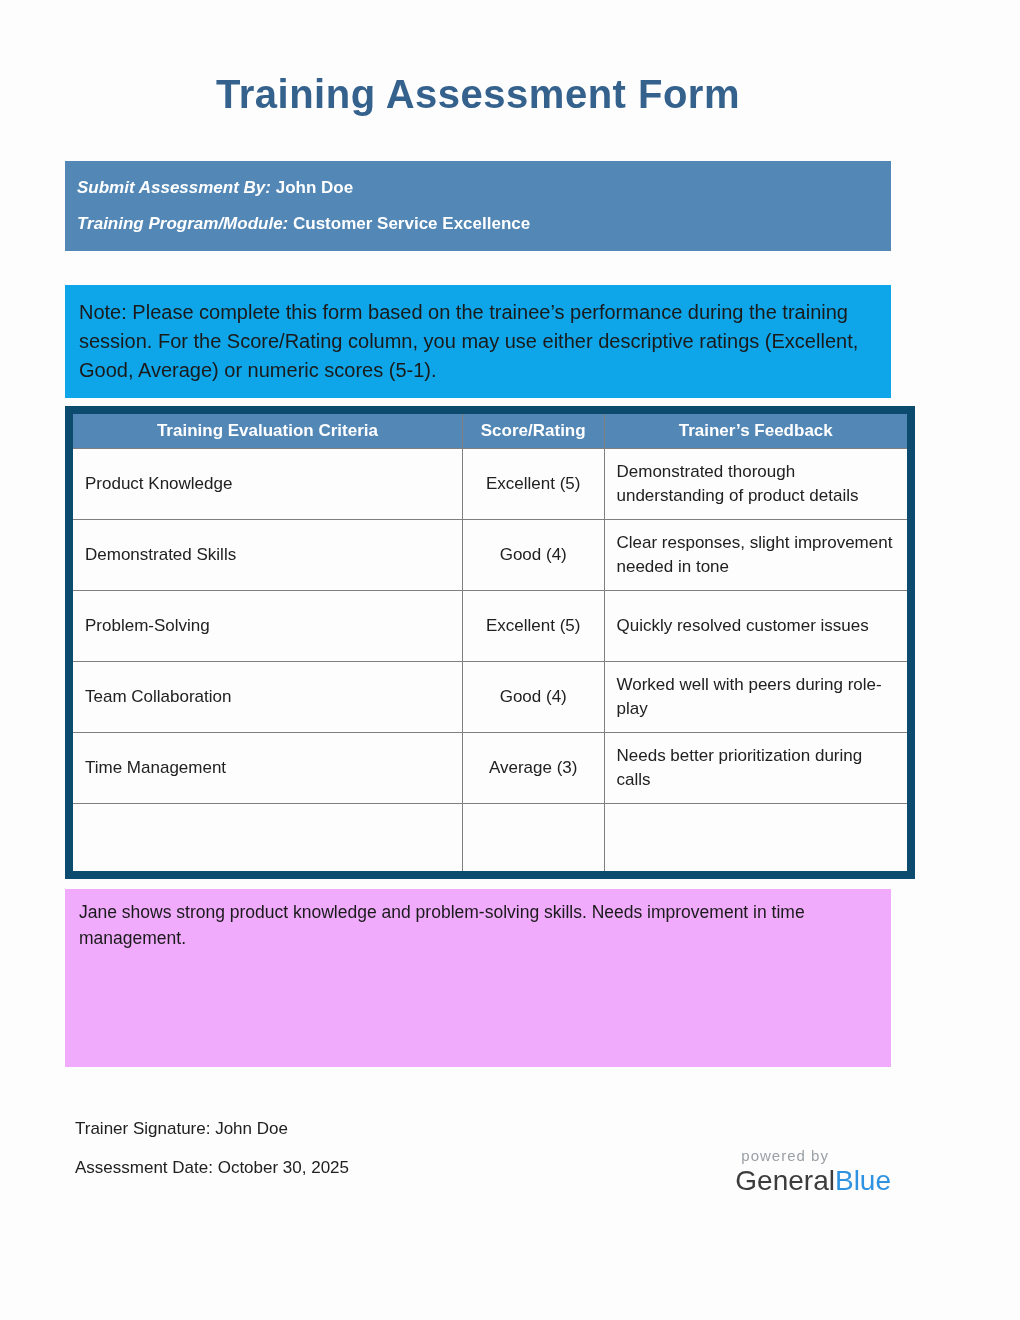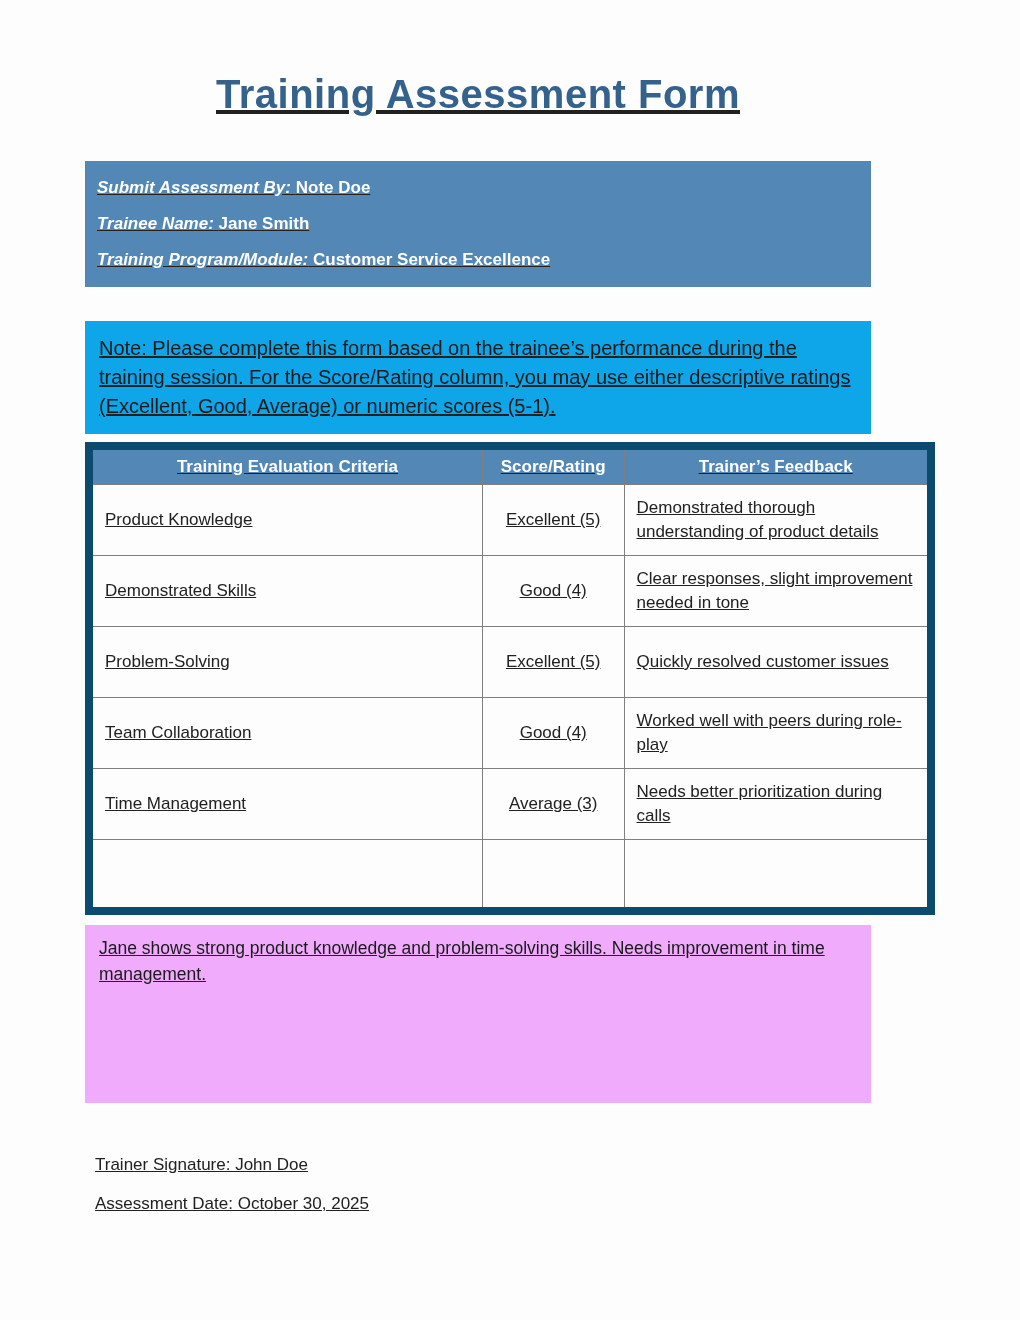--- a/index.html
+++ b/index.html
@@ -5,24 +5,23 @@
   * { margin: 0; padding: 0; box-sizing: border-box; }
   html, body {
     width: 1020px;
     background: #fdfdfd;
     font-family: "Liberation Sans", sans-serif;
     color: #212121;
   }
   .page {
     width: 956px;
     height: 1320px;
-    padding: 0 85px;
+    padding: 0 65px;
     position: relative;
     overflow: hidden;
-    text-decoration: underline;
   }
   .title {
     margin-top: 72px;
     text-align: center;
     font-size: 40px;
     font-weight: bold;
     color: #35618d;
     letter-spacing: 0.5px;
   }
   .header-block {
@@ -125,25 +124,21 @@
 </head>
 <body>
 
 <div class="page">
 
   <div class="title">Training Assessment Form</div>
 
   <div class="header-block">
     <div class="header-row">
       <span class="header-label">Submit Assessment By:</span>
-      <span class="header-value">Note Doe</span>
-    </div>
-    <div class="header-row">
-      <span class="header-label">Trainee Name:</span>
-      <span class="header-value">Jane Smith</span>
+      <span class="header-value">John Doe</span>
     </div>
     <div class="header-row">
       <span class="header-label">Training Program/Module:</span>
       <span class="header-value">Customer Service Excellence</span>
     </div>
   </div>
 
   <div class="note-box">Note: Please complete this form based on the trainee’s performance during the training session. For the Score/Rating column, you may use either descriptive ratings (Excellent, Good, Average) or numeric scores (5-1).</div>
 
   <table class="eval-table">
@@ -190,15 +185,19 @@
 
   <div class="overall-box">
     <span>Jane shows strong product knowledge and problem-solving skills. Needs improvement in time management.</span>
   </div>
 
   <div class="footer">
     <div class="footer-left">
       <div class="footer-line">Trainer Signature: John Doe</div>
       <div class="footer-line">Assessment Date: October 30, 2025</div>
     </div>
+    <div class="footer-right">
+      <div class="powered-by">powered by</div>
+      <div class="brand"><span class="brand-general">General</span><span class="brand-blue">Blue</span></div>
+    </div>
   </div>
 
 </div>
 
 </body></html>

